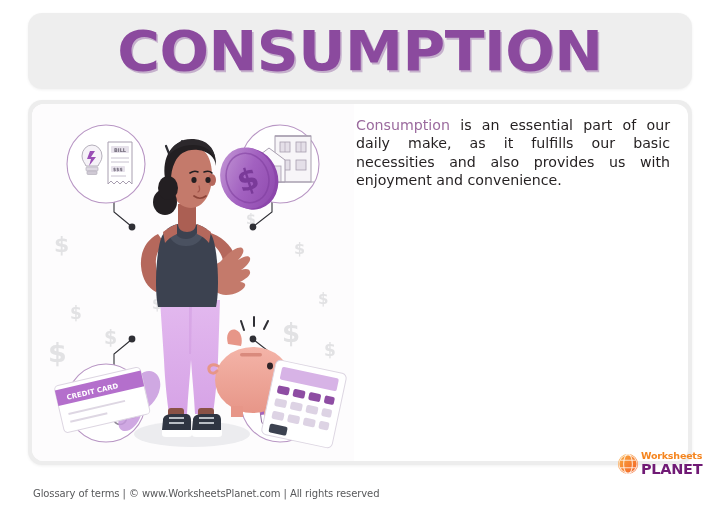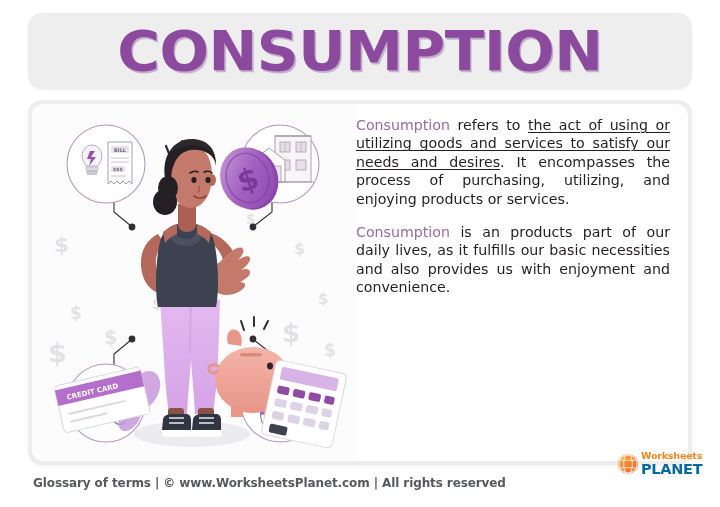--- a/index.html
+++ b/index.html
@@ -104,24 +104,24 @@
   .footer {
     position: absolute;
     left: 0;
     top: 470px;
     width: 720px;
     height: 37px;
   }
   .footer-text {
     position: absolute;
     left: 33px;
-    top: 6px;
+    top: 18px;
     font-family: "DejaVu Sans", sans-serif;
-    font-weight: bold;
-    font-size: 12px;
+    font-weight: normal;
+    font-size: 10px;
     color: #58595b;
     letter-spacing: -0.1px;
     white-space: nowrap;
   }
   .logo {
     position: absolute;
     left: 617px;
     top: 450px;
     width: 86px;
     height: 28px;
@@ -142,21 +142,21 @@
     font-weight: bold;
     font-size: 9.5px;
     color: #F5851F;
     letter-spacing: -0.2px;
   }
   .logo-bottom {
     display: block;
     font-family: "DejaVu Sans", sans-serif;
     font-weight: bold;
     font-size: 14.5px;
-    color: #0369a1;
+    color: #701a75;
     letter-spacing: -0.3px;
     margin-top: 1px;
   }
 </style>
 </head>
 <body>
 
 <div id="page">
 
   <div class="title-card">
@@ -423,27 +423,24 @@
                 <rect x="291" y="313" width="10" height="8" rx="2"></rect>
               </g>
               <rect x="243" y="326" width="18" height="9" rx="2" fill="#3c4250"></rect>
             </g>
           </g>
         </svg>
       </div>
 
       <div class="textcol">
 
+
+
         <p class="para">
-          <span class="accent">Consumption</span><span> refers to </span><span class="u">the act of using or utilizing goods and services to satisfy our needs and desires</span><span>. It encompasses the process of purchasing, utilizing, and enjoying products or services.</span>
-        </p>
-
-
-        <p class="para">
-          <span class="accent">Consumption</span><span> is an products part of our daily lives, as it fulfills our basic necessities and also provides us with enjoyment and convenience.</span>
+          <span class="accent">Consumption</span><span> is an essential part of our daily make, as it fulfills our basic necessities and also provides us with enjoyment and convenience.</span>
         </p>
 
       </div>
     </div>
   </div>
 
   <div class="footer">
     <div class="footer-text">Glossary of terms | © www.WorksheetsPlanet.com | All rights reserved</div>
   </div>
 

